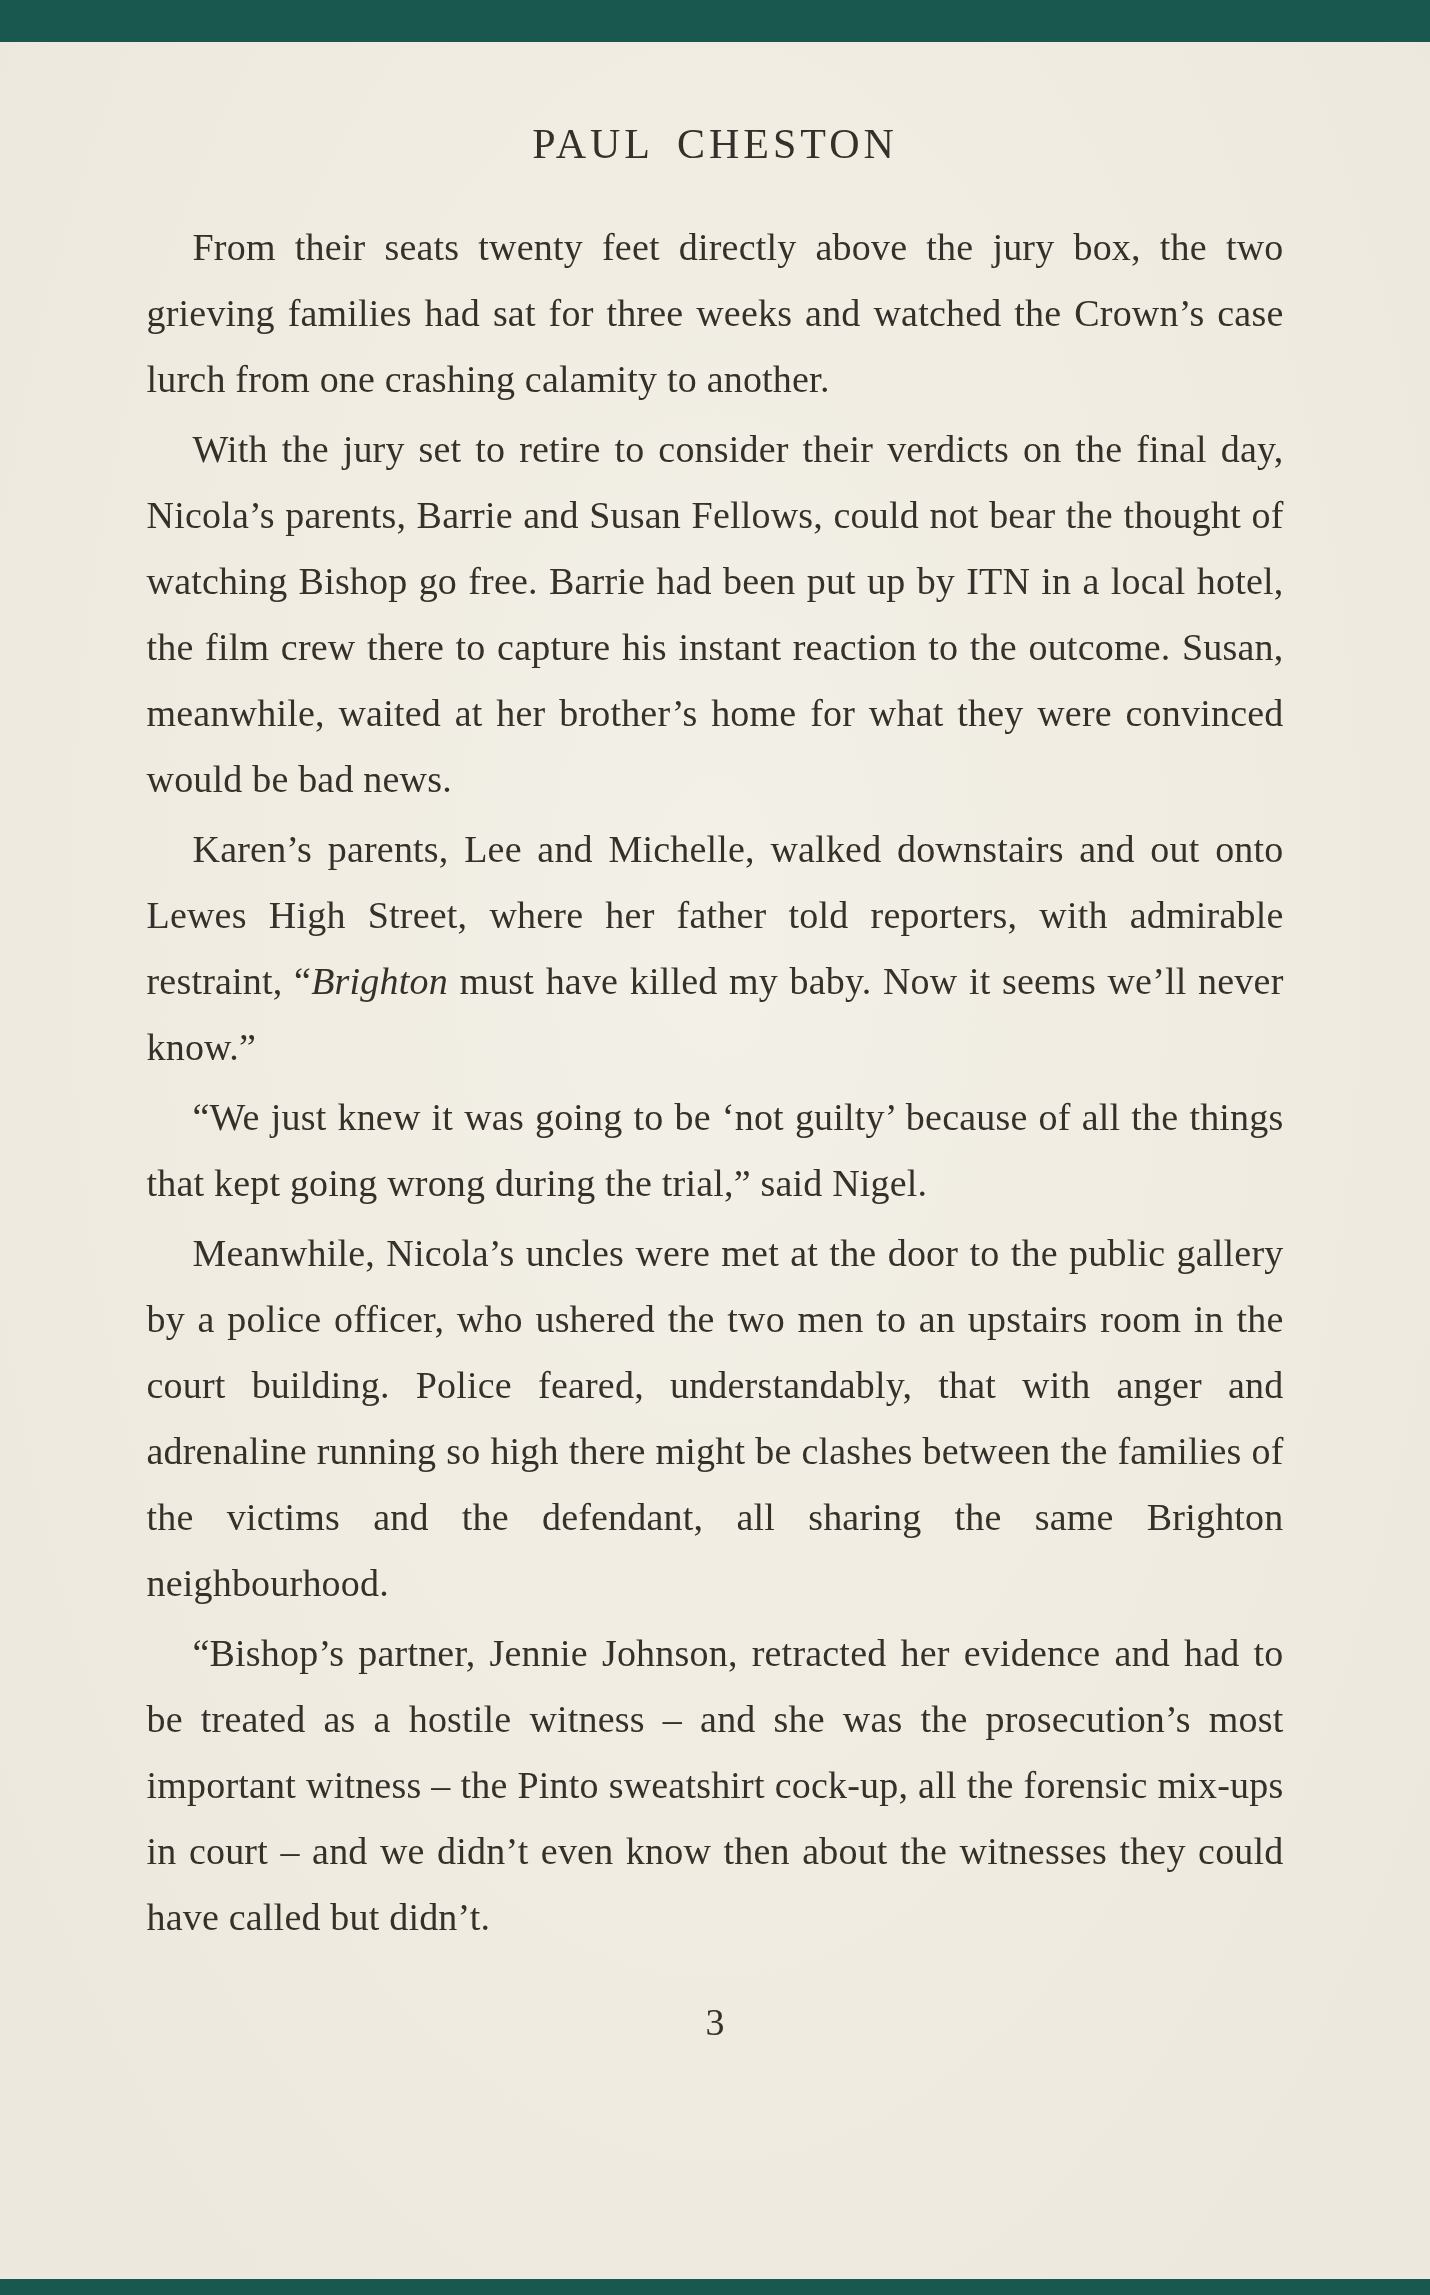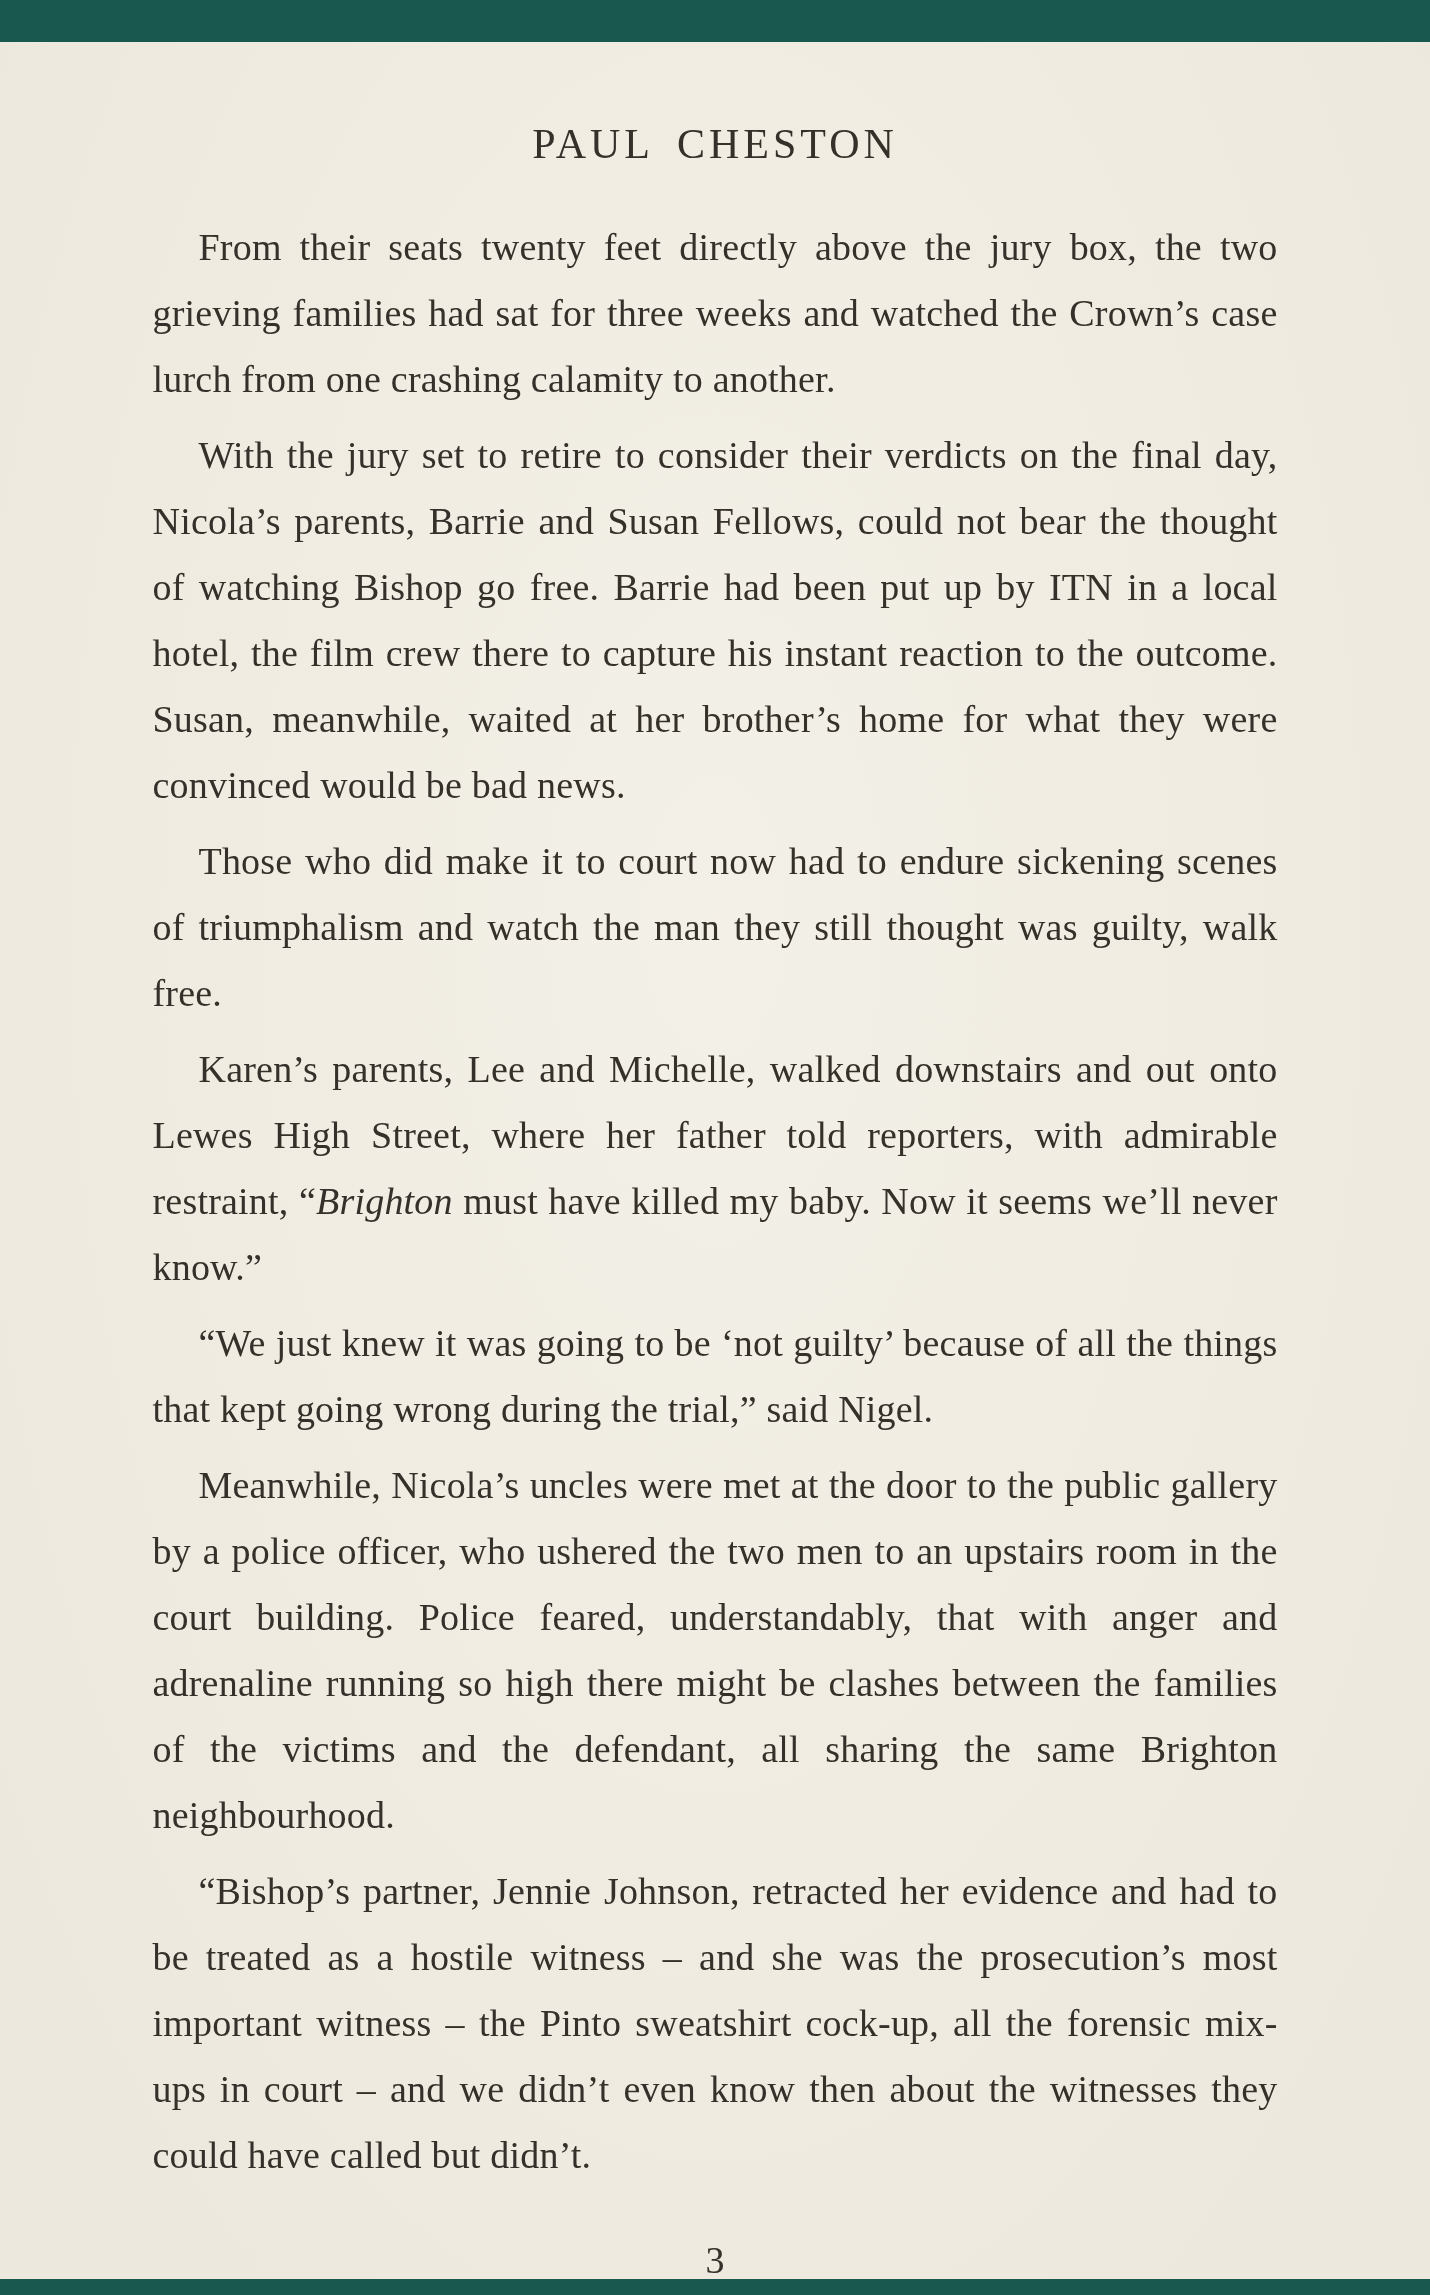--- a/index.html
+++ b/index.html
@@ -52,21 +52,21 @@
     letter-spacing: 4px;
     word-spacing: 10px;
     margin: 0 auto 46px auto;
     width: 1145px;
   }
   .text-block {
     width: 1145px;
     margin: 0 auto;
   }
   .text-block p {
-    margin: 10px;
+    margin: 4px;
     font-size: 38px;
     line-height: 66px;
     text-align: justify;
     text-indent: 46px;
     letter-spacing: 0.2px;
   }
   .text-block p em { font-style: italic; }
   .page-number {
     text-align: center;
     font-size: 38px;
@@ -78,21 +78,20 @@
 
 <div class="scan">
   <div class="band top"></div>
 
   <div class="page">
     <div class="running-header">PAUL CHESTON</div>
 
     <div class="text-block" id="paragraphs">
         <p><span>From their seats twenty feet directly above the jury box, the two grieving families had sat for three weeks and watched the Crown’s case lurch from one crashing calamity to another.</span></p>
         <p><span>With the jury set to retire to consider their verdicts on the final day, Nicola’s parents, Barrie and Susan Fellows, could not bear the thought of watching Bishop go free. Barrie had been put up by ITN in a local hotel, the film crew there to capture his instant reaction to the outcome. Susan, meanwhile, waited at her brother’s home for what they were convinced would be bad news.</span></p>
-        <p><span>Those who did make it to court now had to endure sickening scenes of triumphalism and watch the man they still thought was guilty, walk free.</span></p>
         <p><span>Karen’s parents, Lee and Michelle, walked downstairs and out onto Lewes High Street, where her father told reporters, with admirable restraint, “</span><em>Brighton</em><span> must have killed my baby. Now it seems we’ll never know.”</span></p>
         <p><span>“We just knew it was going to be ‘not guilty’ because of all the things that kept going wrong during the trial,” said Nigel.</span></p>
         <p><span>Meanwhile, Nicola’s uncles were met at the door to the public gallery by a police officer, who ushered the two men to an upstairs room in the court building. Police feared, understandably, that with anger and adrenaline running so high there might be clashes between the families of the victims and the defendant, all sharing the same Brighton neighbourhood.</span></p>
         <p><span>“Bishop’s partner, Jennie Johnson, retracted her evidence and had to be treated as a hostile witness – and she was the prosecution’s most important witness – the Pinto sweatshirt cock-up, all the forensic mix-ups in court – and we didn’t even know then about the witnesses they could have called but didn’t.</span></p>
       </div>
 
     <div class="page-number">3</div>
   </div>
 
   <div class="band bottom"></div>

